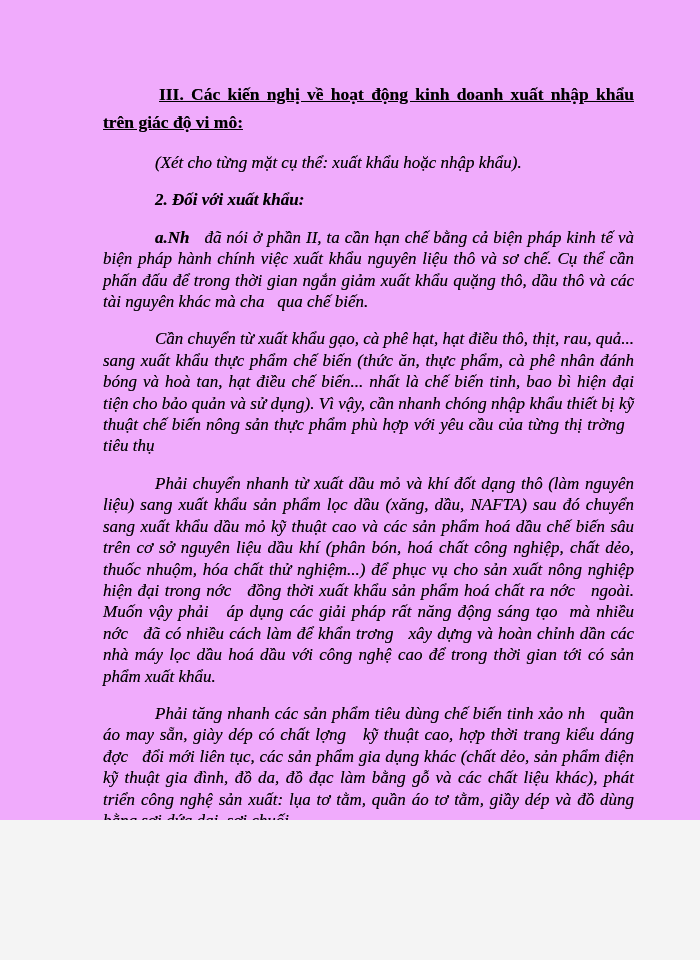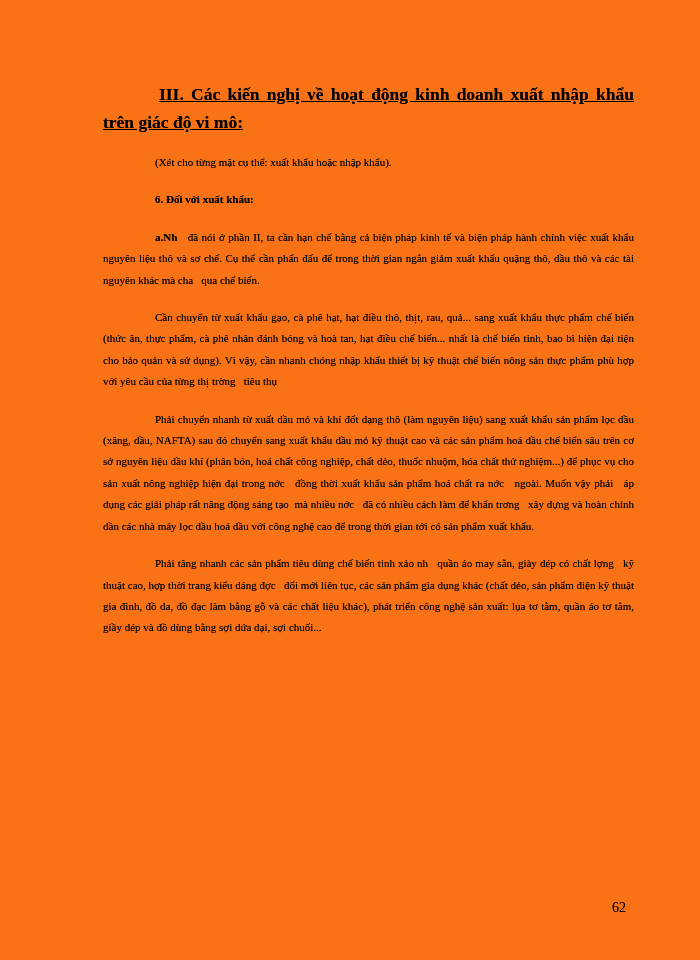--- a/index.html
+++ b/index.html
@@ -6,45 +6,46 @@
   * { box-sizing: border-box; }
   html, body { margin: 0; padding: 0; }
   body {
     width: 700px; height: 960px;
     background: #f4f4f4;
     font-family: "Liberation Serif", "DejaVu Serif", serif;
     color: #000;
   }
   .page {
     position: relative;
-    width: 700px; height: 960px;
-    background: #f97316;
+    width: 700px; height: 820px;
+    background: #f0abfc;
     overflow: hidden;
   }
   .text-block {
     position: absolute;
     left: 103px; top: 80px;
     width: 531px;
     text-shadow: 0 0 0.5px rgba(0,0,0,0.55);
   }
   .heading {
     font-size: 17.5px;
     line-height: 28px;
     font-weight: 700;
     text-decoration: underline;
     text-align: justify;
     text-indent: 56px;
     margin: 0 0 10px 0;
   }
   p.body-para {
-    font-size: 11px;
+    font-size: 17px;
     line-height: 21.4px;
     text-align: justify;
     text-indent: 52px;
     margin: 16px 0 8px 0;
+    font-style: italic;
   }
   p.bold-para { font-weight: 700; text-align: left; }
   .inline-bold { font-weight: 700; }
   .page-number {
     position: absolute;
     top: 898px; right: 74px;
     font-size: 14px;
     line-height: 20px;
     text-shadow: 0 0 0.5px rgba(0,0,0,0.55);
   }
@@ -53,21 +54,21 @@
 <body>
 
 <div class="page">
 
   <div class="text-block">
 
     <h2 class="heading">III. Các kiến nghị về hoạt động kinh doanh xuất nhập khẩu trên giác độ vi mô:</h2>
 
     <p class="body-para">(Xét cho từng mặt cụ thể: xuất khẩu hoặc nhập khẩu).</p>
 
-    <p class="body-para bold-para">6. Đối với xuất khẩu:</p>
+    <p class="body-para bold-para">2. Đối với xuất khẩu:</p>
 
 
     <p class="body-para"><span class="inline-bold">a.Nh</span><span>&nbsp;&nbsp; đã nói ở phần II, ta cần hạn chế bằng cả biện pháp kinh tế và biện pháp hành chính việc xuất khẩu nguyên liệu thô và sơ chế. Cụ thể cần phấn đấu để trong thời gian ngắn giảm xuất khẩu quặng thô, dầu thô và các tài nguyên khác mà cha&nbsp;&nbsp; qua chế biến.</span></p>
 
     <p class="body-para">Cần chuyển từ xuất khẩu gạo, cà phê hạt, hạt điều thô, thịt, rau, quả... sang xuất khẩu thực phẩm chế biến (thức ăn, thực phẩm, cà phê nhân đánh bóng và hoà tan, hạt điều chế biến... nhất là chế biến tinh, bao bì hiện đại tiện cho bảo quản và sử dụng). Vì vậy, cần nhanh chóng nhập khẩu thiết bị kỹ thuật chế biến nông sản thực phẩm phù hợp với yêu cầu của từng thị trờng&nbsp;&nbsp; tiêu thụ</p>
 
     <p class="body-para">Phải chuyển nhanh từ xuất dầu mỏ và khí đốt dạng thô (làm nguyên liệu) sang xuất khẩu sản phẩm lọc dầu (xăng, dầu, NAFTA) sau đó chuyển sang xuất khẩu dầu mỏ kỹ thuật cao và các sản phẩm hoá dầu chế biến sâu trên cơ sở nguyên liệu dầu khí (phân bón, hoá chất công nghiệp, chất dẻo, thuốc nhuộm, hóa chất thử nghiệm...) để phục vụ cho sản xuất nông nghiệp hiện đại trong nớc&nbsp;&nbsp; đồng thời xuất khẩu sản phẩm hoá chất ra nớc&nbsp;&nbsp; ngoài. Muốn vậy phải&nbsp;&nbsp; áp dụng các giải pháp rất năng động sáng tạo&nbsp; mà nhiều nớc&nbsp;&nbsp; đã có nhiều cách làm để khẩn trơng&nbsp;&nbsp; xây dựng và hoàn chỉnh dần các nhà máy lọc dầu hoá dầu với công nghệ cao để trong thời gian tới có sản phẩm xuất khẩu.</p>
 
     <p class="body-para">Phải tăng nhanh các sản phẩm tiêu dùng chế biến tinh xảo nh&nbsp;&nbsp; quần áo may sẵn, giày dép có chất lợng&nbsp;&nbsp; kỹ thuật cao, hợp thời trang kiểu dáng đợc&nbsp;&nbsp; đổi mới liên tục, các sản phẩm gia dụng khác (chất dẻo, sản phẩm điện kỹ thuật gia đình, đồ da, đồ đạc làm bằng gỗ và các chất liệu khác), phát triển công nghệ sản xuất: lụa tơ tằm, quần áo tơ tằm, giầy dép và đồ dùng bằng sợi dứa dại, sợi chuối...</p>
 

